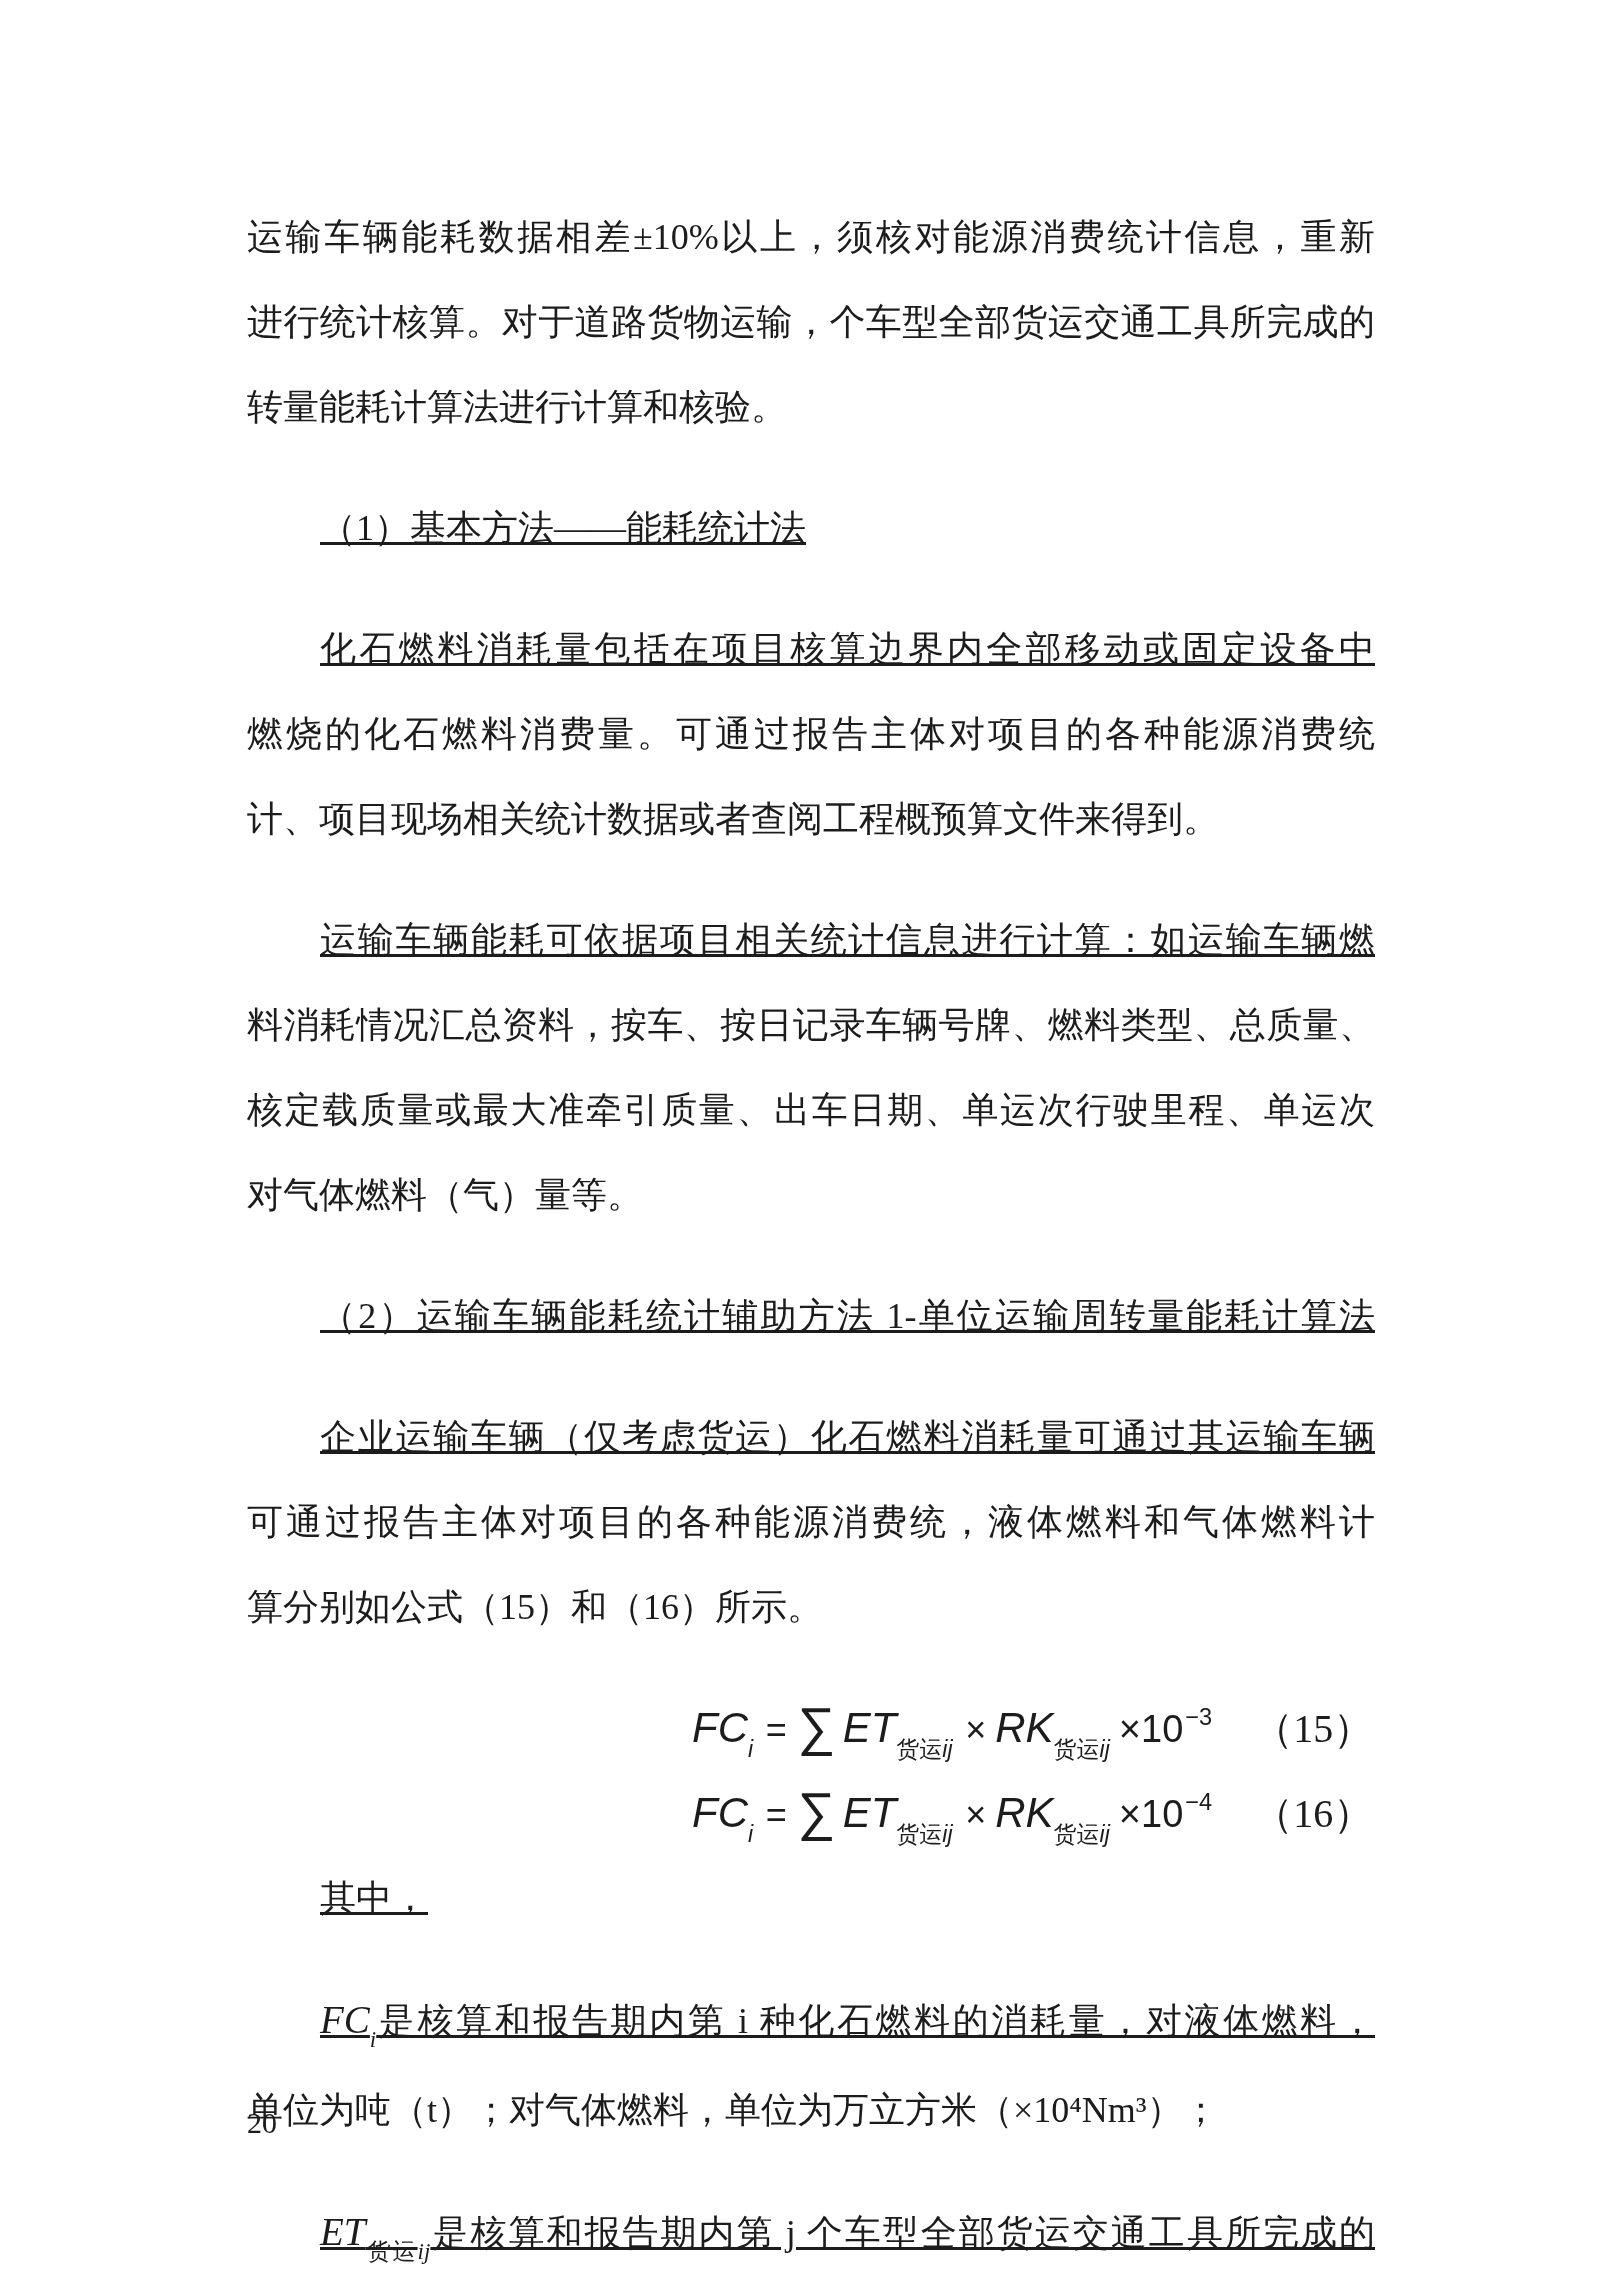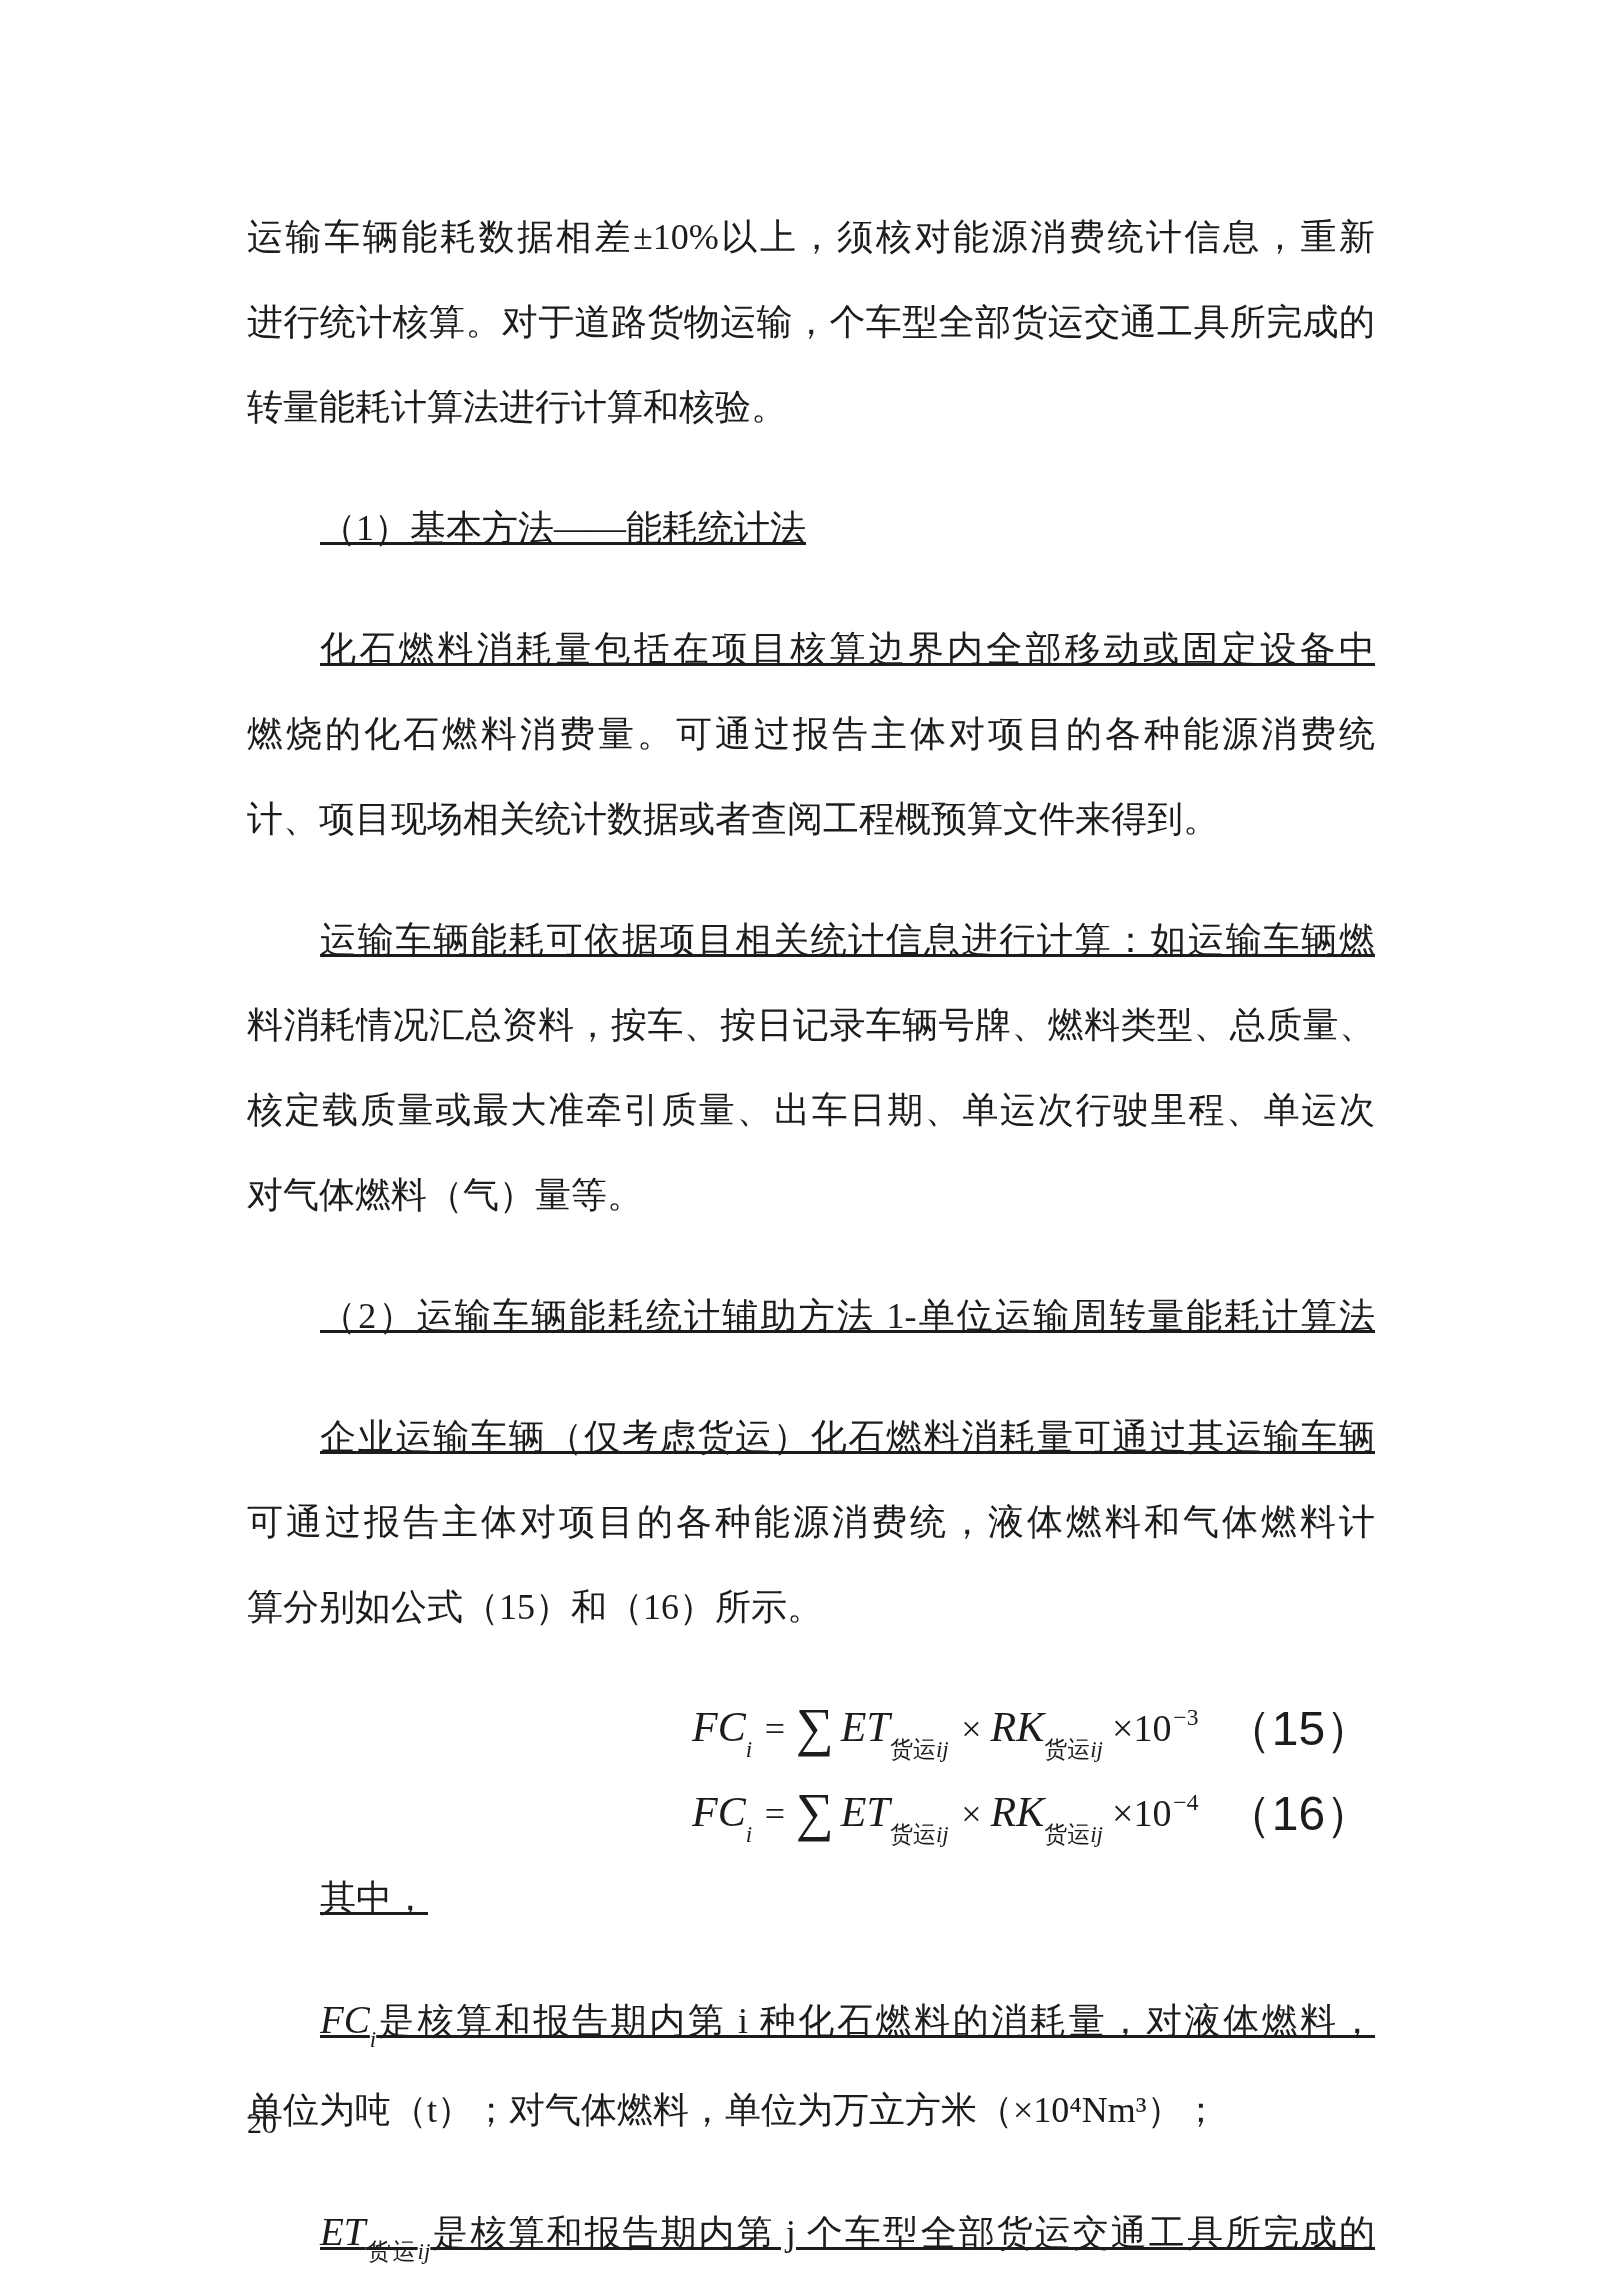--- a/index.html
+++ b/index.html
@@ -53,21 +53,21 @@
   .vsub-cjk { font-style: normal; }
 
   
   .formula-row {
     display: flex;
     align-items: center;
     height: 85px;
   }
   .f-body {
     margin-left: 445px;
-    font-family: Liberation Serif, serif;
+    font-family: Liberation Sans, sans-serif;
     white-space: nowrap;
   }
   .f-var { font-style: italic; font-size: 42px; }
   .f-sub {
     font-size: 23px;
     position: relative;
     top: 15.5px;
     margin-right: 3.6px;
   }
   .f-sub .vsub-lat { font-style: italic; }
@@ -76,22 +76,22 @@
   .f-factor { font-size: 38px; margin-left: 5.5px; }
   .f-exp {
     font-size: 23.6px;
     position: relative;
     top: -16.4px;
     margin-left: 1.8px;
   }
   .f-num {
     margin-left: auto;
     margin-right: 1.8px;
-    font-size: 48px;
-    font-family: Liberation Sans, sans-serif;
+    font-size: 40px;
+    font-family: Liberation Serif, serif;
   }
   .page-number {
     position: absolute;
     left: 247px;
     width: 1128px;
     top: 2106px;
     font-size: 30px;
     font-family: "Liberation Serif", "DejaVu Serif", serif;
   }
 </style>

